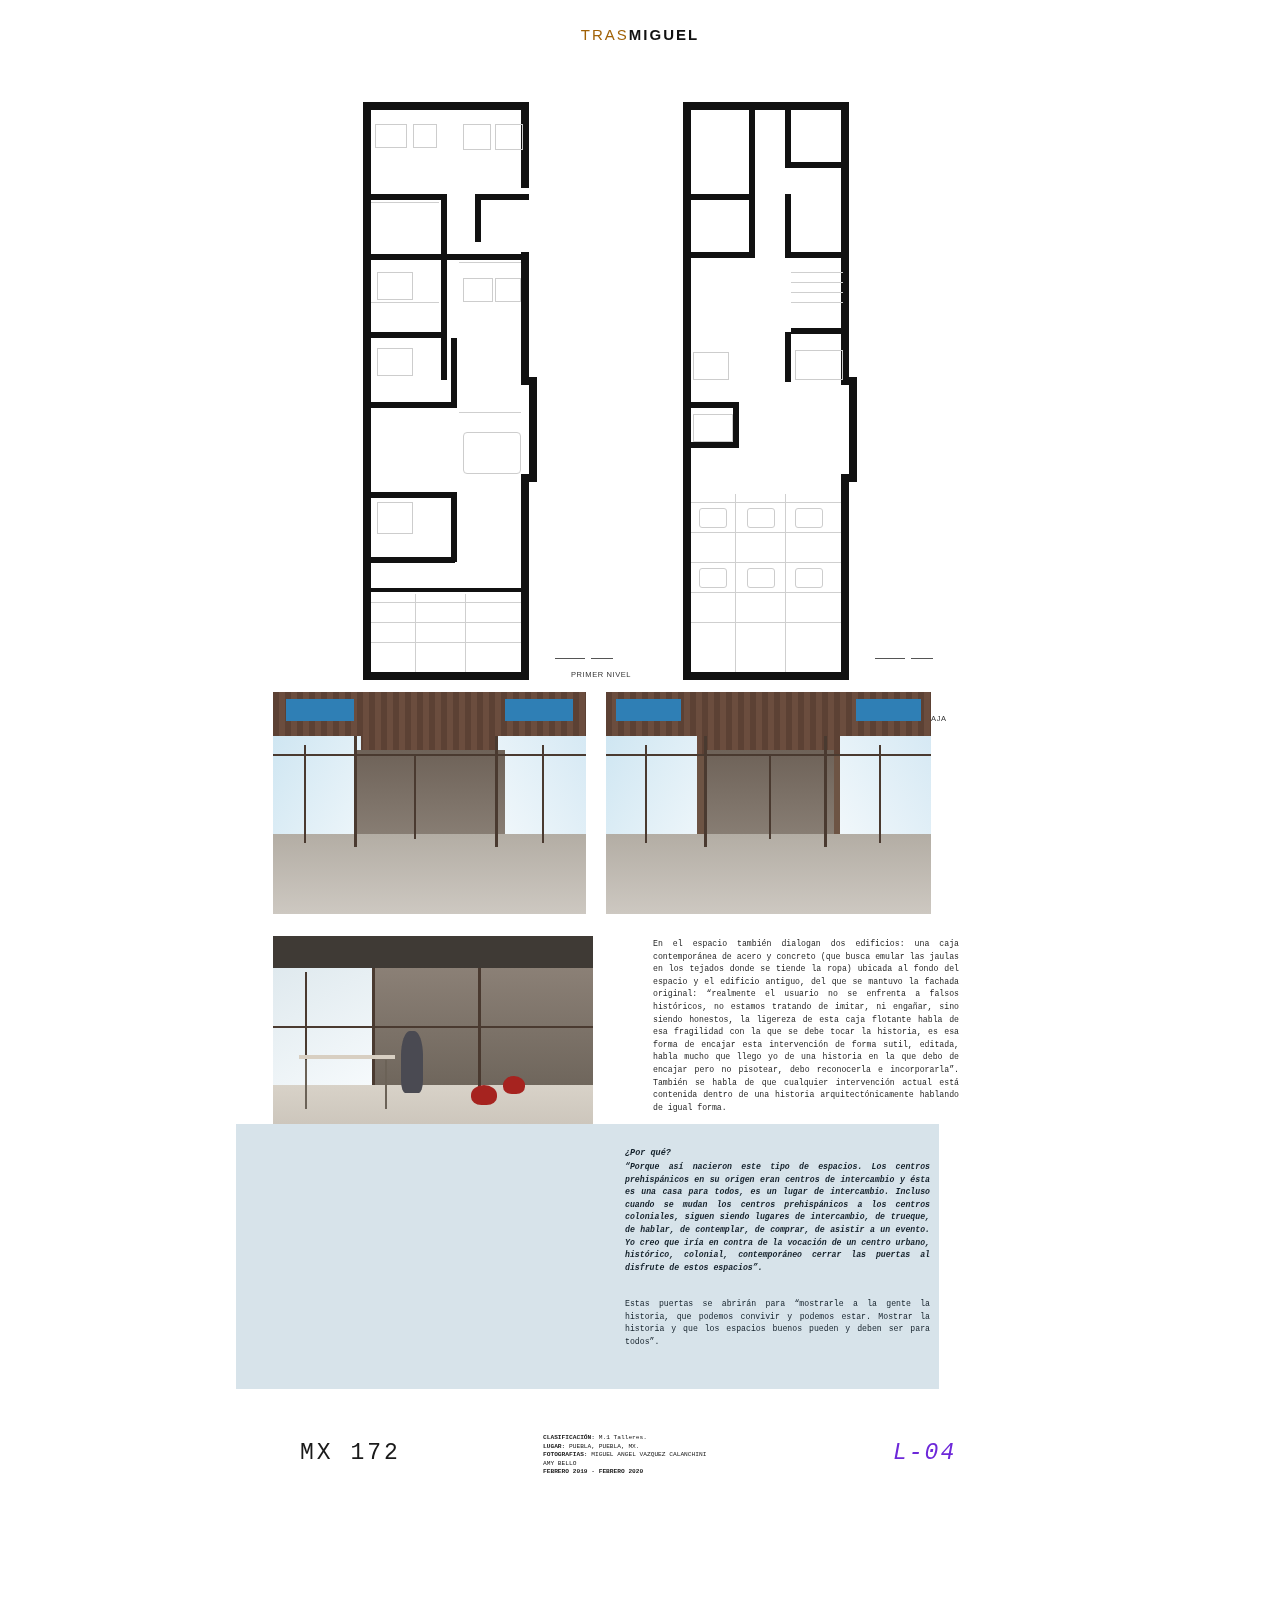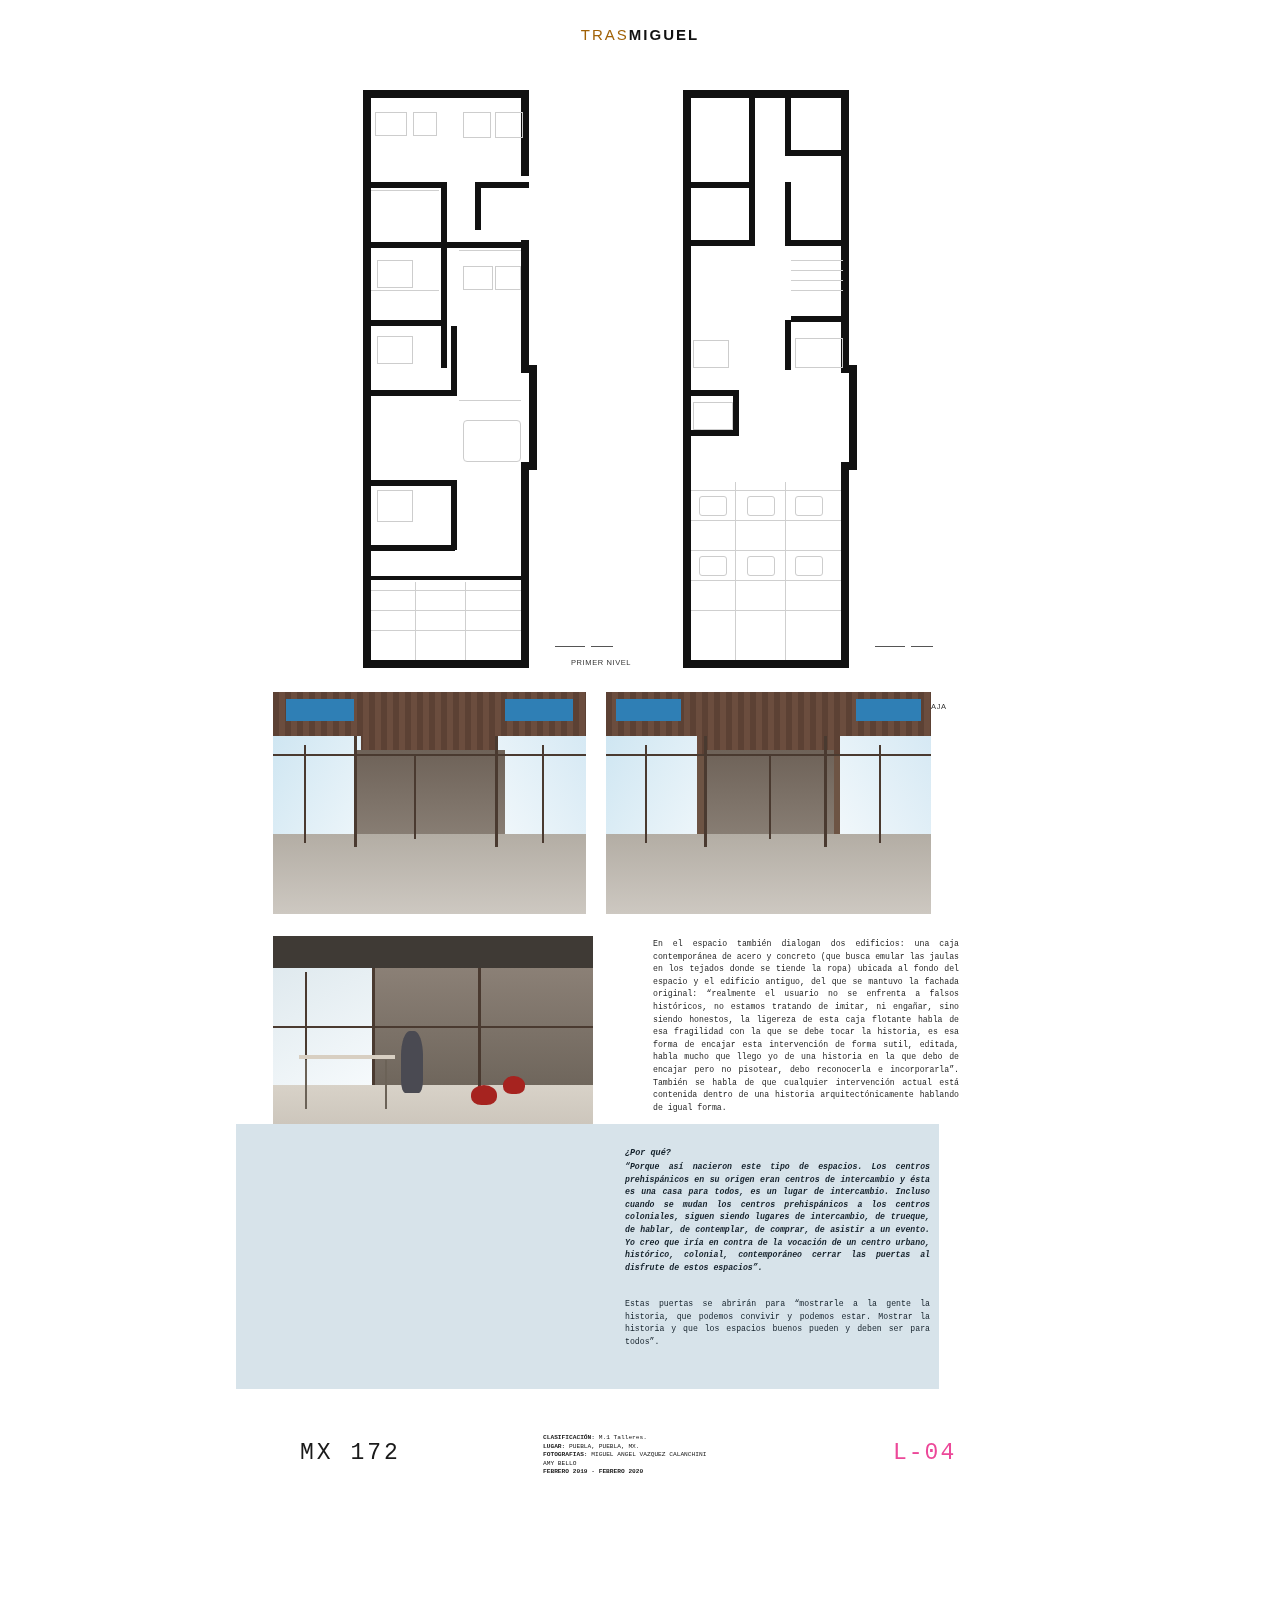--- a/index.html
+++ b/index.html
@@ -32,21 +32,21 @@
   
   .plans {
     position: absolute;
     top: 86px;
     left: 355px;
     width: 590px;
     height: 585px;
   }
   .plan {
     position: absolute;
-    top: 4px;
+    top: 16px;
     height: 575px;
   }
   .plan-left { left: 0; width: 185px; }
   .plan-right { left: 320px; width: 185px; }
 
   
   .wall { position: absolute; background: #111; }
   .thin { position: absolute; background: #cfcfcf; }
   .furn { position: absolute; border: 1px solid #cdcdcd; }
 
@@ -179,21 +179,22 @@
     letter-spacing: 3px;
     color: #1a1a1a;
   }
   .footer-right {
     position: absolute;
     left: 893px;
     top: 1440px;
     font-family: "Liberation Mono", monospace;
     font-size: 23px;
     letter-spacing: 2px;
-    color: #ec4899;
+    color: #6d28d9;
+    font-style: italic;
   }
   .credits {
     position: absolute;
     left: 543px;
     top: 1434px;
     font-family: "Liberation Mono", monospace;
     font-size: 6.2px;
     line-height: 8.6px;
     color: #1a1a1a;
   }

